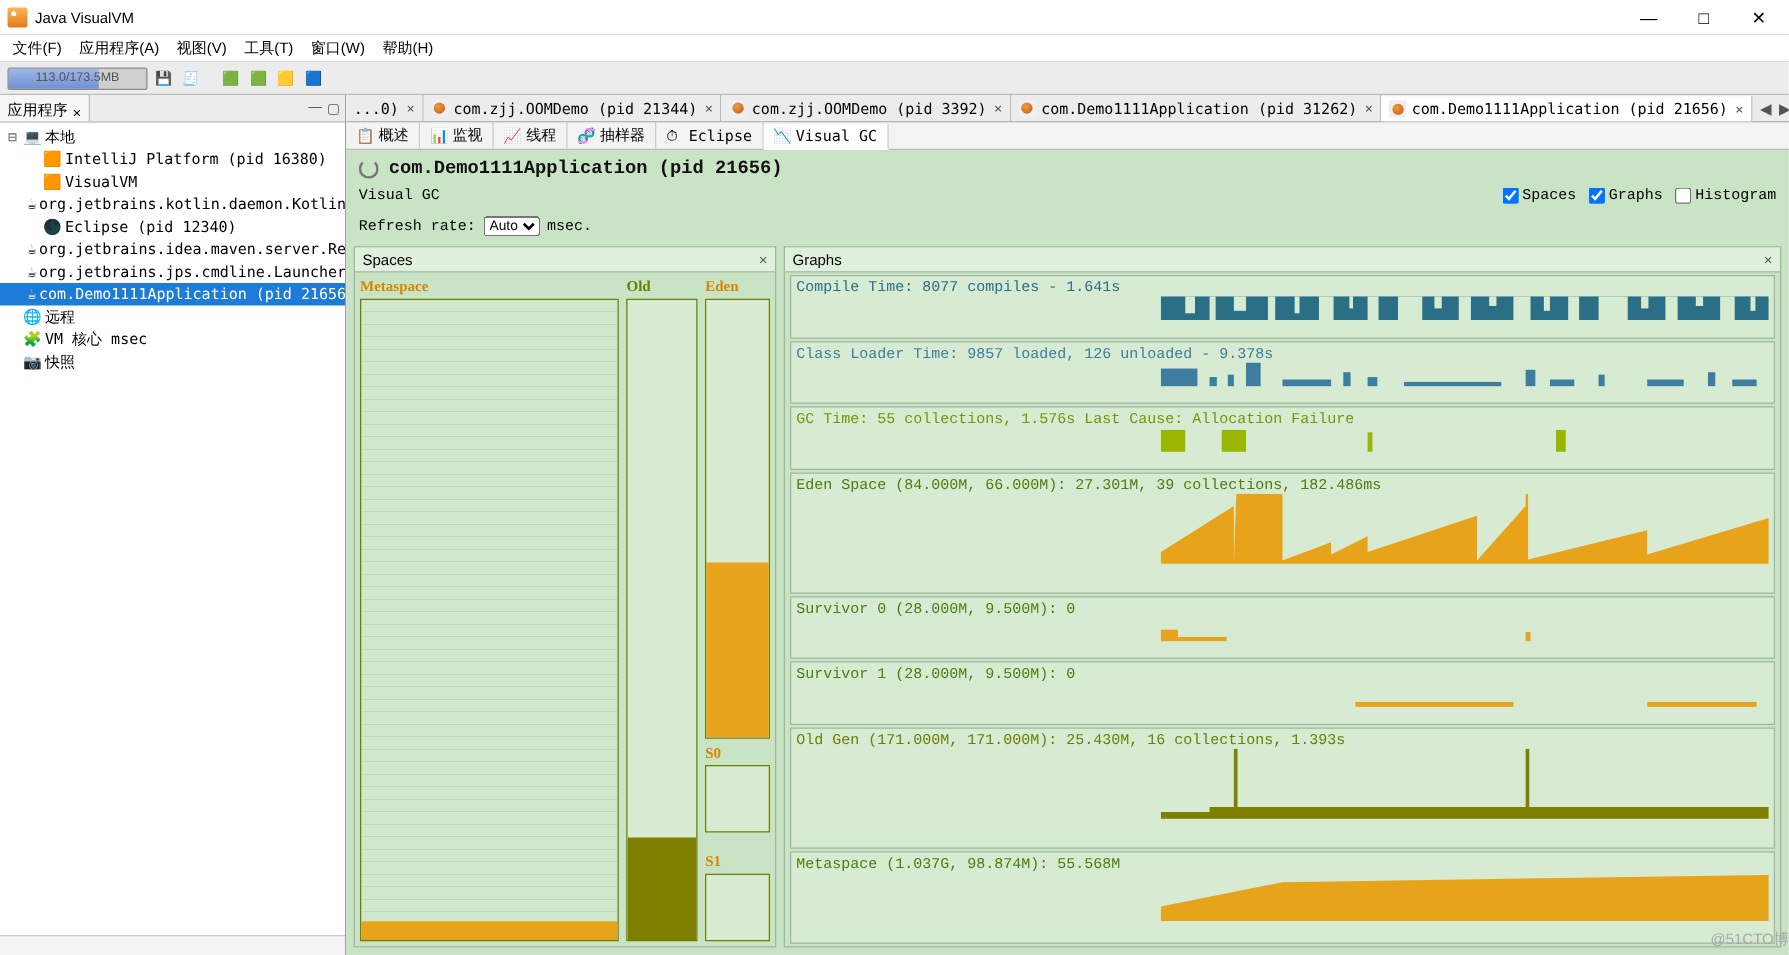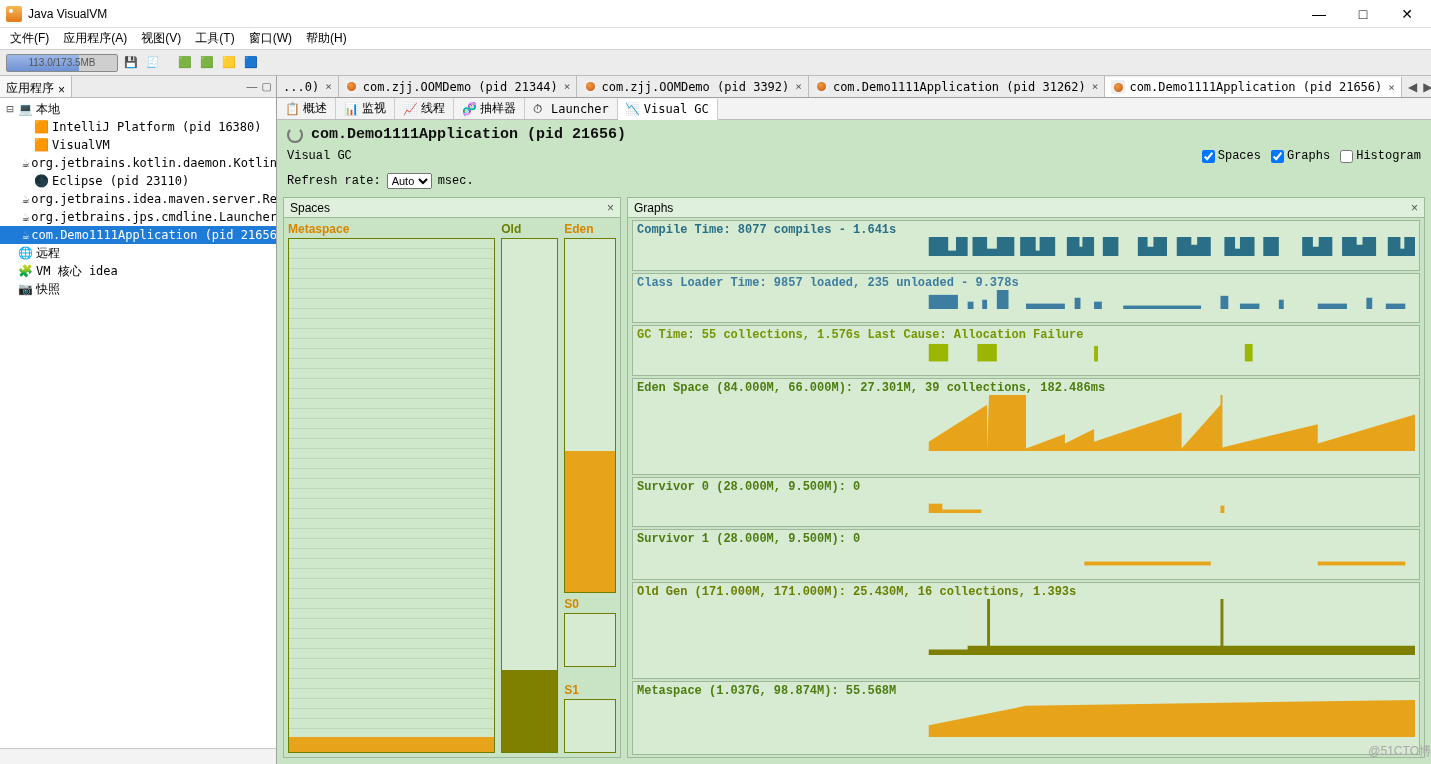--- a/index.html
+++ b/index.html
@@ -65,33 +65,33 @@
 
 #vgc-split{flex:1;display:flex;gap:6px;padding:0 6px 6px;min-height:0}
 .pane{background:#c9e3c5;border:1px solid #9fb89c;display:flex;flex-direction:column;min-height:0}
 .pane-h{height:20px;background:#dff0dc;border-bottom:1px solid #9fb89c;display:flex;align-items:center;padding:0 6px;font-family:Tahoma,sans-serif}
 .pane-h .x{margin-left:auto;color:#555;font-size:12px}
 
 
 #spaces{width:338px;min-width:338px}
 #spaces .body{flex:1;display:flex;gap:6px;padding:4px}
 .col{display:flex;flex-direction:column}
-.col .lbl{font-weight:bold;color:#d78600;font-family:Liberation Sans, sans-serif;padding-bottom:2px;font-size:12px}
+.col .lbl{font-weight:bold;color:#d78600;font-family:Liberation Serif, serif;padding-bottom:2px;font-size:12px}
 .col .lbl.green{color:#6a7f00}
 .box{flex:1;border:1px solid #6a7f00;background:#d6ebd2;position:relative;overflow:hidden}
 .box.grid{background-image:repeating-linear-gradient(#cfe7cb 0 9px,#bcd8b7 9px 10px),repeating-linear-gradient(90deg,#cfe7cb 0 9px,#bcd8b7 9px 10px)}
 .fill-bottom{position:absolute;left:0;right:0;bottom:0}
 .orange{background:#e7a41a}
 .olive{background:#808000}
 
 
 #graphs{flex:1}
 #graphs .body{flex:1;overflow:hidden;display:flex;flex-direction:column;gap:2px;padding:2px 4px}
 .gp{border:1px solid #9fb89c;background:#d6ebd2;padding:2px 4px 0;display:flex;flex-direction:column;position:relative}
-.gp .gl{font-weight:bold;font-family:"Courier New",monospace;font-size:12px;white-space:nowrap}
+.gp .gl{font-weight:normal;font-family:"Courier New",monospace;font-size:12px;white-space:nowrap}
 .gp .gl .c1{color:#2b6f86} 
 .gp .gl .c2{color:#3d7da0}
 .gp .gl .c3{color:#789501}
 .gp .gl .c4{color:#4d7c0f}
 .gp .gl .c5{color:#6a7f00}
 .gp svg{width:100%;display:block}
 
 #wm{position:fixed;right:0;bottom:4px;color:#a8a8a8;font-size:12px;font-family:Arial}
 </style>
 </head>
@@ -160,21 +160,21 @@
           <span>VisualVM</span>
         </div>
         <div class="node d2">
           <span class="tw"></span>
           <span class="ic">☕</span>
           <span>org.jetbrains.kotlin.daemon.KotlinCompileDaemon</span>
         </div>
         <div class="node d2">
           <span class="tw"></span>
           <span class="ic">🌑</span>
-          <span>Eclipse (pid 23110)</span>
+          <span>Eclipse (pid 12340)</span>
         </div>
         <div class="node d2">
           <span class="tw"></span>
           <span class="ic">☕</span>
           <span>org.jetbrains.idea.maven.server.RemoteMavenServer</span>
         </div>
         <div class="node d2">
           <span class="tw"></span>
           <span class="ic">☕</span>
           <span>org.jetbrains.jps.cmdline.Launcher</span>
@@ -185,21 +185,21 @@
           <span>com.Demo1111Application (pid 21656)</span>
         </div>
         <div class="node d1">
           <span class="tw"></span>
           <span class="ic">🌐</span>
           <span>远程</span>
         </div>
         <div class="node d1">
           <span class="tw"></span>
           <span class="ic">🧩</span>
-          <span>VM 核心 idea</span>
+          <span>VM 核心 msec</span>
         </div>
         <div class="node d1">
           <span class="tw"></span>
           <span class="ic">📷</span>
           <span>快照</span>
         </div>
       </div>
     <div class="sb-bottom"></div>
   </div>
 
@@ -247,21 +247,21 @@
       <div class="stab">
           <span class="ic">📈</span>
           <span>线程</span>
         </div>
       <div class="stab">
           <span class="ic">🧬</span>
           <span>抽样器</span>
         </div>
       <div class="stab">
           <span class="ic">⏱</span>
-          <span>Launcher</span>
+          <span>Eclipse</span>
         </div>
       <div class="stab active">
           <span class="ic">📉</span>
           <span>Visual GC</span>
         </div>
     </div>
 
     <div id="vgc">
       <div class="head">
         <span class="reload"></span>
@@ -359,21 +359,21 @@
                     <rect x="695" y="0" width="6" height="10"></rect>
                     <rect x="715" y="0" width="10" height="20"></rect>
                   <rect x="740" y="0" width="6" height="8"></rect>
                     <rect x="760" y="0" width="12" height="20"></rect>
                     <rect x="785" y="0" width="4" height="12"></rect>
                 </g>
               </svg>
             </div>
 
             <div class="gp" style="flex:1">
-              <div class="gl"><span class="c2">Class Loader Time: 9857 loaded, 235 unloaded - 9.378s</span></div>
+              <div class="gl"><span class="c2">Class Loader Time: 9857 loaded, 126 unloaded - 9.378s</span></div>
               <svg viewBox="0 0 800 20" preserveAspectRatio="none">
                 <g fill="#3d7da0">
                   <rect x="300" y="5" width="30" height="15"></rect>
                     <rect x="340" y="12" width="6" height="8"></rect>
                     <rect x="355" y="10" width="5" height="10"></rect>
                   <rect x="370" y="0" width="12" height="20"></rect>
                     <rect x="400" y="14" width="40" height="6"></rect>
                     <rect x="450" y="8" width="6" height="12"></rect>
                   <rect x="470" y="12" width="8" height="8"></rect>
                     <rect x="500" y="16" width="80" height="4"></rect>

